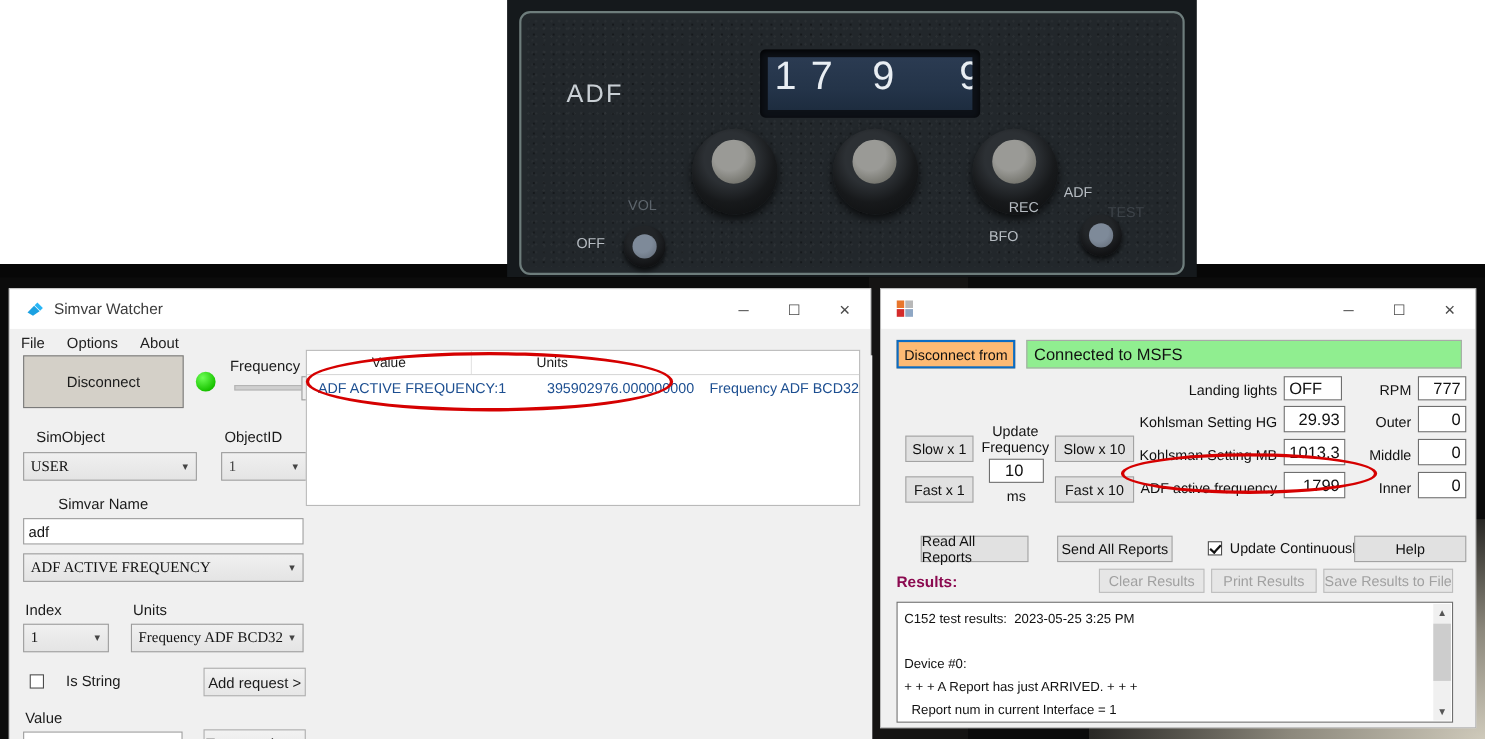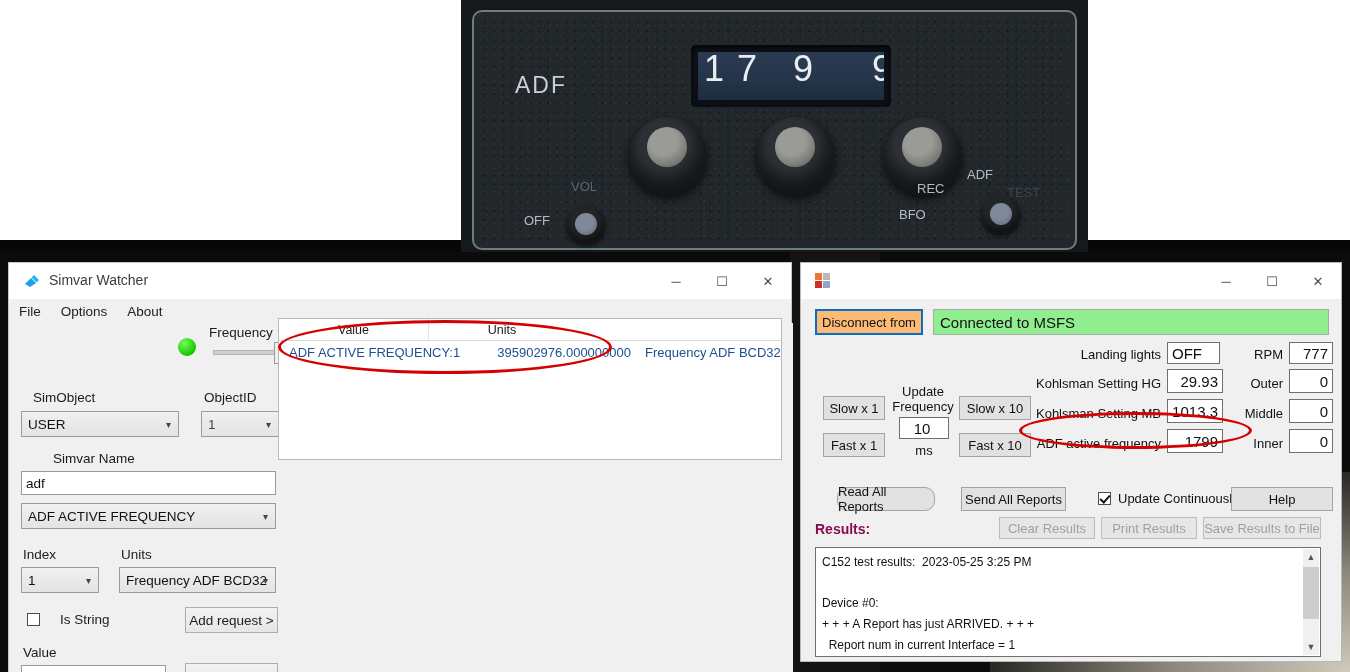--- a/index.html
+++ b/index.html
@@ -115,21 +115,21 @@
     font-size: 13.5px; font-family: "Liberation Sans", sans-serif;
     display: flex; align-items: center; justify-content: center;
   }
   .tbox {
     background: #ffffff; border: 1px solid #9b9b9b; color: #111;
     font-size: 13.5px; font-family: "Liberation Sans", sans-serif;
     display: flex; align-items: center; padding: 0 4px;
   }
   .combo {
     background: linear-gradient(#f0f0f0,#e4e4e4); border: 1px solid #9b9b9b;
-    font-size: 13.5px; font-family: Liberation Sans, sans-serif; color: #111;
+    font-size: 13.5px; font-family: Liberation Serif, serif; color: #111;
     display: flex; align-items: center; padding: 0 6px; position: relative;
   }
   .combo .chev { position: absolute; right: 7px; top: 50%; transform: translateY(-50%); font-size: 10px; color: #444; }
 
   
   #simvar-win { left: 8px; top: 262px; width: 784px; height: 410px; border: 1px solid #c8c8c8; }
   .sv-body { position: absolute; left: 0; top: 60px; width: 784px; height: 350px; background: #f0f0f0; }
   .led { width: 18px; height: 18px; border-radius: 50%; background: radial-gradient(circle at 35% 30%,#6dff55,#19c400 70%,#0d8a00); }
   .slider-track { width: 68px; height: 5px; background: #cfcfcf; border: 1px solid #b4b4b4; position: relative; }
   .slider-thumb { position: absolute; right: -6px; top: -9px; width: 12px; height: 22px; background: #efefef; border: 1px solid #9a9a9a; }
@@ -235,20 +235,21 @@
     </div>
 
     <div class="menubar">
       <div class="menuitem">File</div>
       <div class="menuitem">Options</div>
       <div class="menuitem">About</div>
     </div>
 
     <div class="sv-body">
 
+      <div class="btn" style="position:absolute;left:12px;top:0px;width:146px;height:48px;background:#d4d0c8;border:1px solid #7a7a7a;">Disconnect</div>
 
       <div class="led" style="position:absolute;left:169px;top:15px;"></div>
 
       <div class="lbl" style="position:absolute;left:200px;top:2px;">Frequency</div>
       <div class="slider-track" style="position:absolute;left:204px;top:27px;">
         <div class="slider-thumb"></div>
       </div>
 
       <div class="lbl" style="position:absolute;left:24px;top:67px;">SimObject</div>
       <div class="combo" style="position:absolute;left:12px;top:88px;width:158px;height:26px;">
@@ -357,21 +358,21 @@
 
       <div class="rlbl" style="position:absolute;left:428px;top:77px;width:54px;">Outer</div>
       <div class="nbox" style="position:absolute;left:488px;top:70px;width:44px;height:24px;">0</div>
 
       <div class="rlbl" style="position:absolute;left:428px;top:107px;width:54px;">Middle</div>
       <div class="nbox" style="position:absolute;left:488px;top:100px;width:44px;height:24px;">0</div>
 
       <div class="rlbl" style="position:absolute;left:428px;top:137px;width:54px;">Inner</div>
       <div class="nbox" style="position:absolute;left:488px;top:130px;width:44px;height:24px;">0</div>
 
-      <div class="gbtn" style="position:absolute;left:36px;top:188px;width:98px;height:24px;border-radius:10px;">Read All Reports</div>
+      <div class="gbtn" style="position:absolute;left:36px;top:188px;width:98px;height:24px;">Read All Reports</div>
       <div class="gbtn" style="position:absolute;left:160px;top:188px;width:105px;height:24px;">Send All Reports</div>
       <div style="position:absolute;left:297px;top:192px;display:flex;align-items:center;gap:7px;">
         <span class="chk on"></span>
         <span class="rlbl">Update Continuously</span>
       </div>
       <div class="gbtn" style="position:absolute;left:430px;top:188px;width:102px;height:24px;">Help</div>
 
       <div class="results-lbl" style="position:absolute;left:14px;top:222px;">Results:</div>
       <div class="gbtn dis" style="position:absolute;left:198px;top:218px;width:96px;height:22px;">Clear Results</div>
       <div class="gbtn dis" style="position:absolute;left:300px;top:218px;width:96px;height:22px;">Print Results</div>

